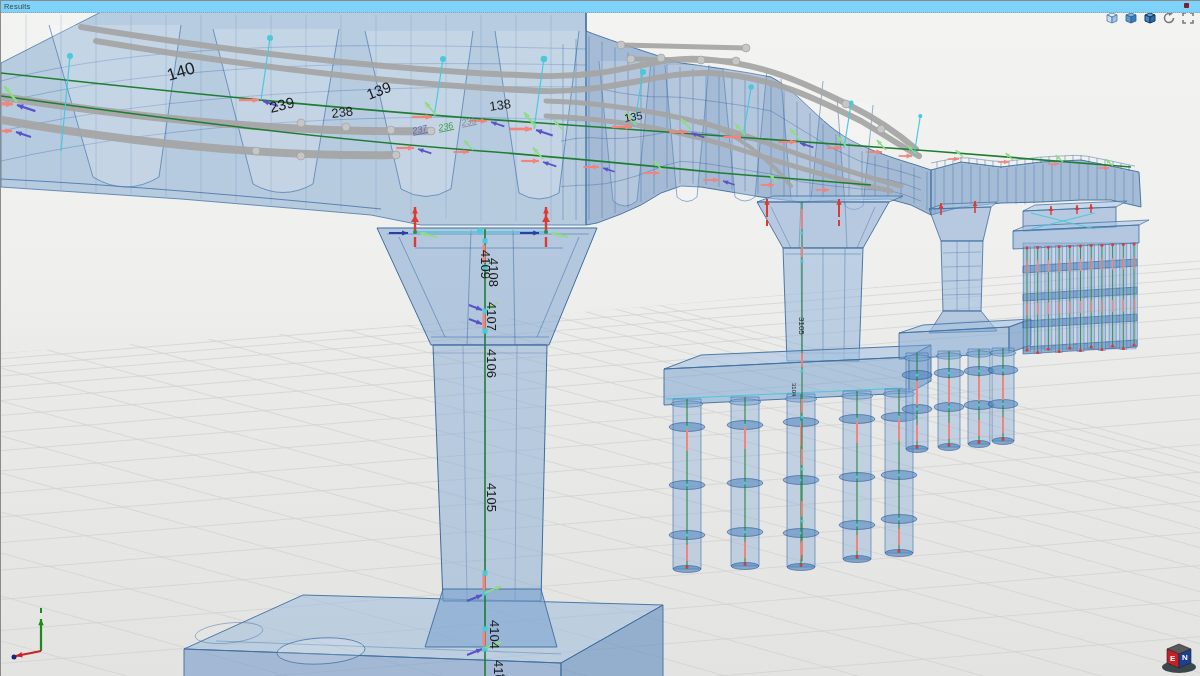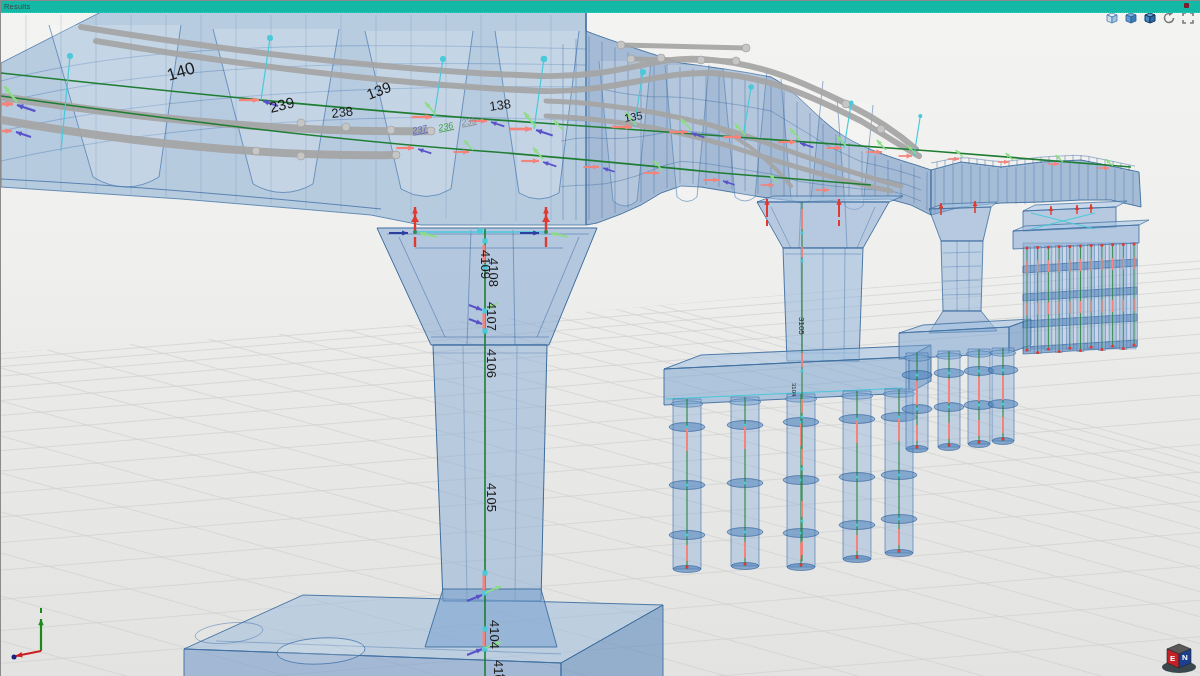--- a/index.html
+++ b/index.html
@@ -1,19 +1,19 @@
 <!DOCTYPE html>
 <html><head>
 <meta charset="utf-8">
 <style>
   html,body{margin:0;padding:0;background:#777;}
   .stage{position:relative;width:1200px;height:676px;overflow:hidden;background:#efefee;
          border-left:1px solid #8a8a8a;border-top:1px solid #8a8a8a;box-sizing:border-box;
          font-family:"Liberation Sans",sans-serif;}
-  .titlebar{position:absolute;left:0;top:0;width:100%;height:11px;background:#14b8a6;
+  .titlebar{position:absolute;left:0;top:0;width:100%;height:11px;background:#7dd3fc;
             border-bottom:1px dotted #9f9f9f;z-index:30;}
   .titlebar span{font-size:7.5px;color:#444;position:absolute;left:3px;top:1px;letter-spacing:.2px;}
   .win-dot{position:absolute;top:2px;right:11px;width:5px;height:5px;background:#7a1f2b;border-radius:1px;z-index:31;}
   .toolbar{position:absolute;top:9px;right:4px;z-index:29;display:flex;gap:3px;}
   .toolbar button{width:16px;height:16px;padding:0;margin:0;border:none;background:transparent;cursor:pointer;}
   .toolbar svg{display:block;}
   #scene{position:absolute;left:0;top:0;}
   text{font-family:"Liberation Sans",sans-serif;}
 </style>
 </head>

